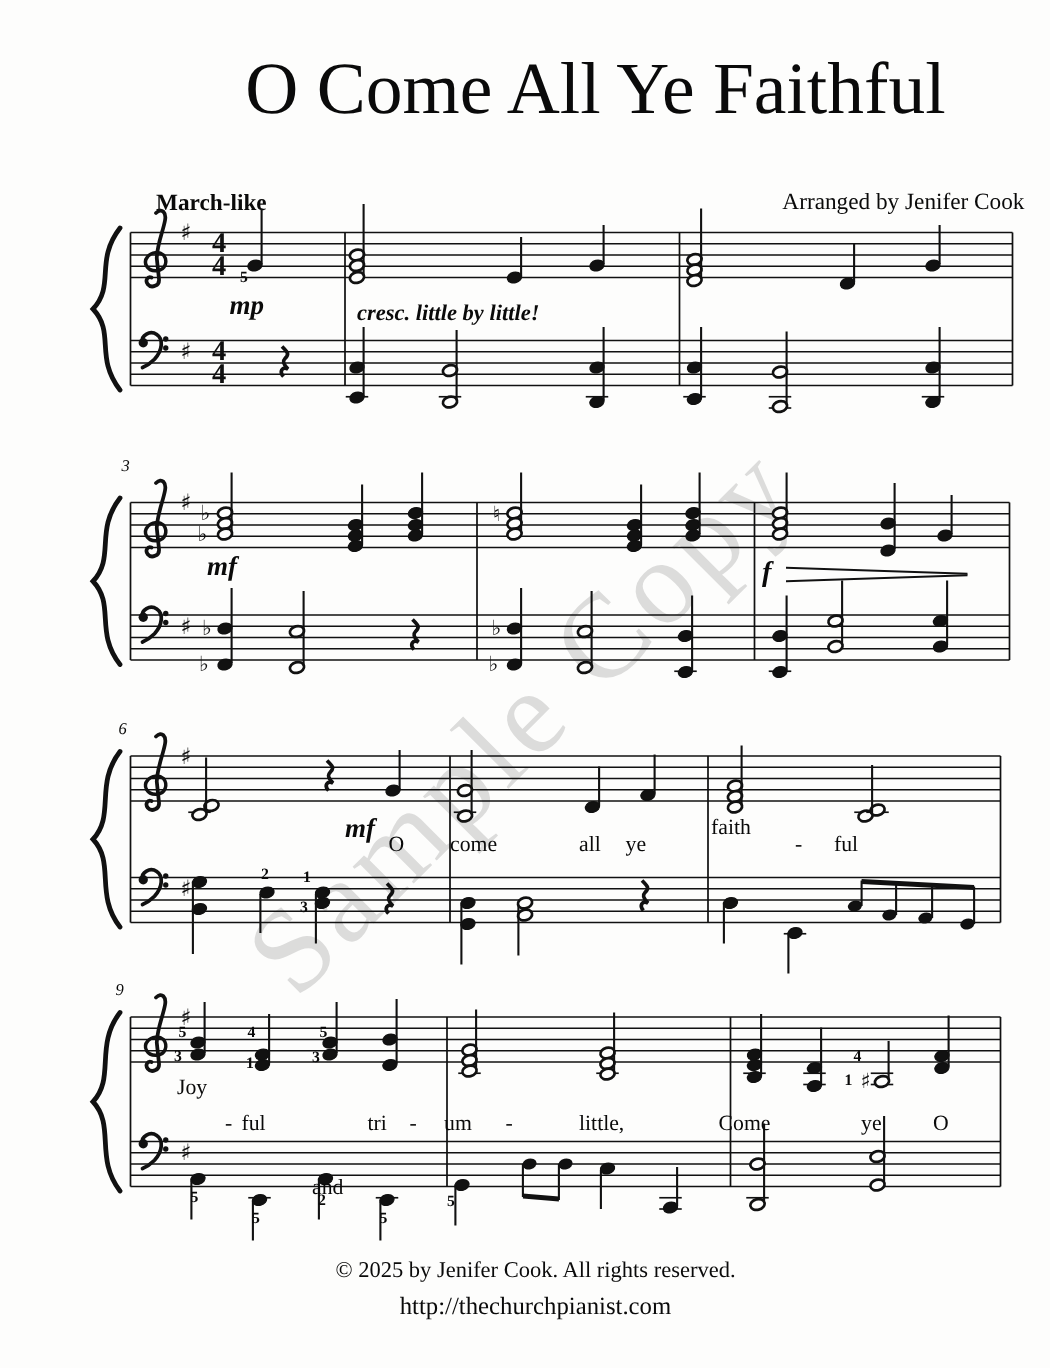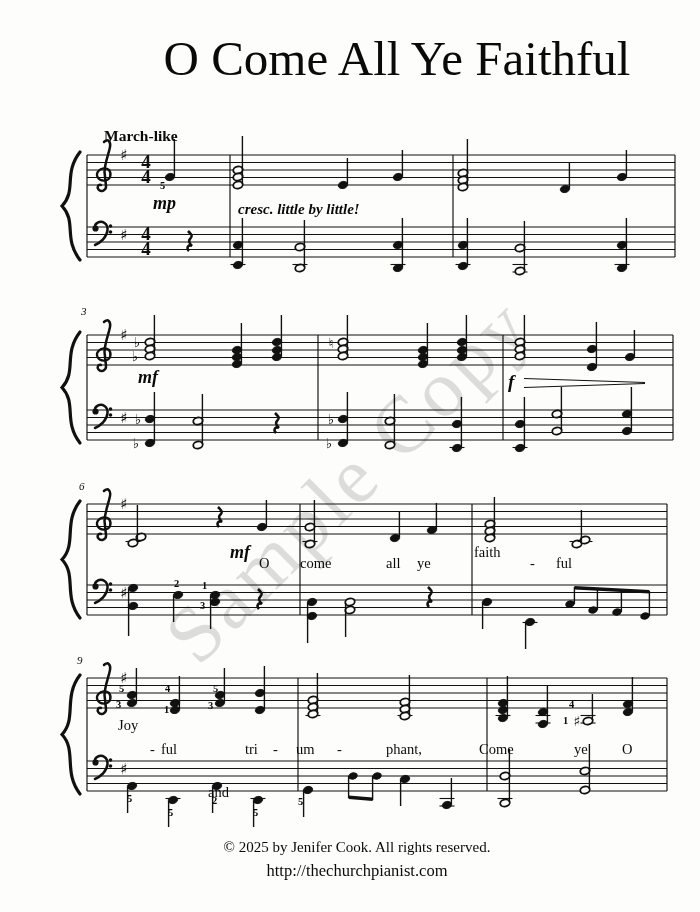--- a/index.html
+++ b/index.html
@@ -24,20 +24,21 @@
   .footer-line{position:absolute;left:7px;width:700px;text-align:center;}
   .f-copy{top:839px;font-size:15px;}
   .f-url{top:861px;font-size:16.5px;}
 </style>
 </head>
 <body>
 
 <div class="page">
   <div class="watermark">Sample Copy</div>
   <h1 class="title">O Come All Ye Faithful</h1>
+  <div class="credit credit2">Arranged by Jenifer Cook</div>
   <div class="tempo">March-like</div>
 
   <svg id="notation" width="700" height="912" viewBox="0 0 700 912">
       <g>
         <line x1="87" y1="155" x2="675" y2="155" stroke="#111" stroke-width="1.05"></line>
         <line x1="87" y1="162.5" x2="675" y2="162.5" stroke="#111" stroke-width="1.05"></line>
         <line x1="87" y1="170" x2="675" y2="170" stroke="#111" stroke-width="1.05"></line>
         <line x1="87" y1="177.5" x2="675" y2="177.5" stroke="#111" stroke-width="1.05"></line>
         <line x1="87" y1="185" x2="675" y2="185" stroke="#111" stroke-width="1.05"></line>
         <line x1="87" y1="227" x2="675" y2="227" stroke="#111" stroke-width="1.05"></line>
@@ -410,21 +411,21 @@
       <span class="ovl lyr" style="left: 530px; top: 555px;">-</span>
       <span class="ovl lyr" style="left: 556px; top: 555px;">ful</span>
       <span class="ovl lyr" style="left: 118px; top: 717px;">Joy</span>
       <span class="ovl lyr" style="left: 150px; top: 741px;">-</span>
       <span class="ovl lyr" style="left: 161px; top: 741px;">ful</span>
       <span class="ovl lyr" style="left: 208px; top: 753px; margin-top: 31px;">and</span>
       <span class="ovl lyr" style="left: 245px; top: 741px;">tri</span>
       <span class="ovl lyr" style="left: 273px; top: 741px;">-</span>
       <span class="ovl lyr" style="left: 296px; top: 741px;">um</span>
       <span class="ovl lyr" style="left: 337px; top: 741px;">-</span>
-      <span class="ovl lyr" style="left: 386px; top: 741px;">phant,</span>
+      <span class="ovl lyr" style="left: 386px; top: 741px;">little,</span>
       <span class="ovl lyr" style="left: 479px; top: 741px;">Come</span>
       <span class="ovl lyr" style="left: 574px; top: 741px;">ye</span>
       <span class="ovl lyr" style="left: 622px; top: 741px;">O</span>
       <span class="ovl fing" style="left: 160px; top: 180px;">5</span>
       <span class="ovl fing" style="left: 174px; top: 578px;">2</span>
       <span class="ovl fing" style="left: 202px; top: 580px;">1</span>
       <span class="ovl fing" style="left: 200px; top: 600px;">3</span>
       <span class="ovl fing" style="left: 119px; top: 683px;">5</span>
       <span class="ovl fing" style="left: 116px; top: 699px;">3</span>
       <span class="ovl fing" style="left: 165px; top: 683px;">4</span>

